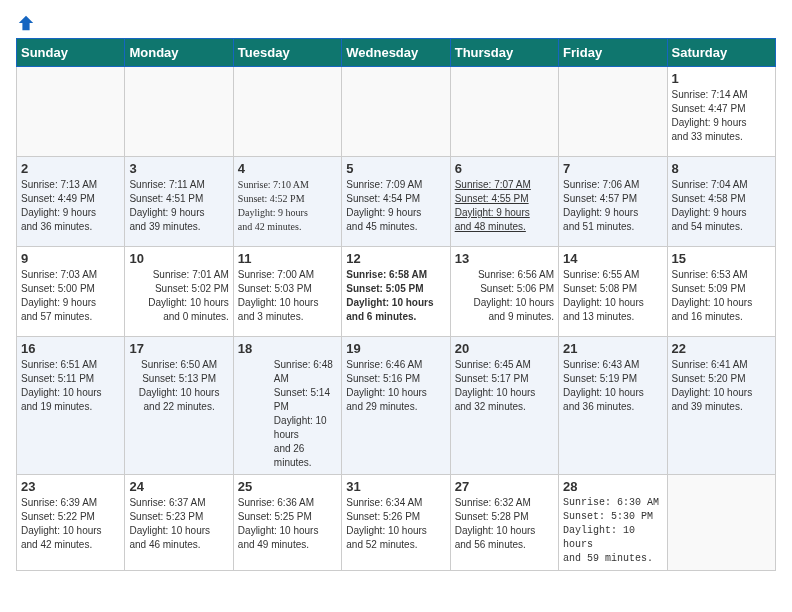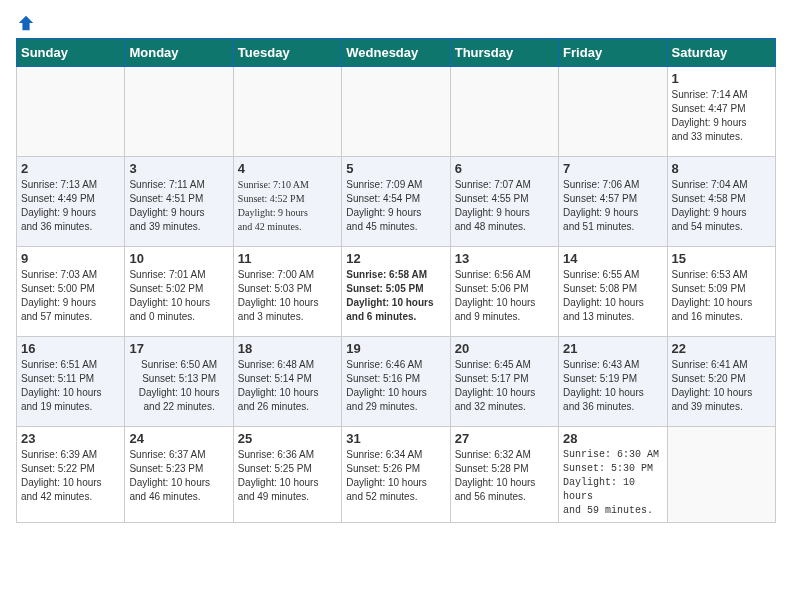--- a/index.html
+++ b/index.html
@@ -144,21 +144,21 @@
         </td>
         <td>
           <span class="day-number">5</span>
           <div class="day-info" style="white-space: pre-line;">Sunrise: 7:09 AM
 Sunset: 4:54 PM
 Daylight: 9 hours
 and 45 minutes.</div>
         </td>
         <td>
           <span class="day-number">6</span>
-          <div class="day-info" style="white-space: pre-line;">Sunrise: 7:07 AM
+          <div class="day-info" style="white-space: pre-line; text-decoration: underline;">Sunrise: 7:07 AM
 Sunset: 4:55 PM
 Daylight: 9 hours
 and 48 minutes.</div>
         </td>
         <td>
           <span class="day-number">7</span>
           <div class="day-info" style="white-space: pre-line;">Sunrise: 7:06 AM
 Sunset: 4:57 PM
 Daylight: 9 hours
 and 51 minutes.</div>
@@ -174,42 +174,42 @@
       <tr>
         <td>
           <span class="day-number">9</span>
           <div class="day-info" style="white-space: pre-line;">Sunrise: 7:03 AM
 Sunset: 5:00 PM
 Daylight: 9 hours
 and 57 minutes.</div>
         </td>
         <td>
           <span class="day-number">10</span>
-          <div class="day-info" style="white-space: pre-line;">Sunrise: 7:01 AM
+          <div class="day-info" style="white-space: pre-line; text-align: right;">Sunrise: 7:01 AM
 Sunset: 5:02 PM
 Daylight: 10 hours
 and 0 minutes.</div>
         </td>
         <td>
           <span class="day-number">11</span>
           <div class="day-info" style="white-space: pre-line;">Sunrise: 7:00 AM
 Sunset: 5:03 PM
 Daylight: 10 hours
 and 3 minutes.</div>
         </td>
         <td>
           <span class="day-number">12</span>
           <div class="day-info" style="white-space: pre-line; font-weight: bold;">Sunrise: 6:58 AM
 Sunset: 5:05 PM
 Daylight: 10 hours
 and 6 minutes.</div>
         </td>
         <td>
           <span class="day-number">13</span>
-          <div class="day-info" style="white-space: pre-line;">Sunrise: 6:56 AM
+          <div class="day-info" style="white-space: pre-line; text-align: right;">Sunrise: 6:56 AM
 Sunset: 5:06 PM
 Daylight: 10 hours
 and 9 minutes.</div>
         </td>
         <td>
           <span class="day-number">14</span>
           <div class="day-info" style="white-space: pre-line;">Sunrise: 6:55 AM
 Sunset: 5:08 PM
 Daylight: 10 hours
 and 13 minutes.</div>
@@ -232,21 +232,21 @@
         </td>
         <td>
           <span class="day-number">17</span>
           <div class="day-info" style="white-space: pre-line; text-align: center;">Sunrise: 6:50 AM
 Sunset: 5:13 PM
 Daylight: 10 hours
 and 22 minutes.</div>
         </td>
         <td>
           <span class="day-number">18</span>
-          <div class="day-info" style="white-space: pre-line;">Sunrise: 6:48 AM
+          <div class="day-info" style="white-space: pre-line; margin-left: 36px;">Sunrise: 6:48 AM
 Sunset: 5:14 PM
 Daylight: 10 hours
 and 26 minutes.</div>
         </td>
         <td>
           <span class="day-number">19</span>
           <div class="day-info" style="white-space: pre-line;">Sunrise: 6:46 AM
 Sunset: 5:16 PM
 Daylight: 10 hours
 and 29 minutes.</div>

